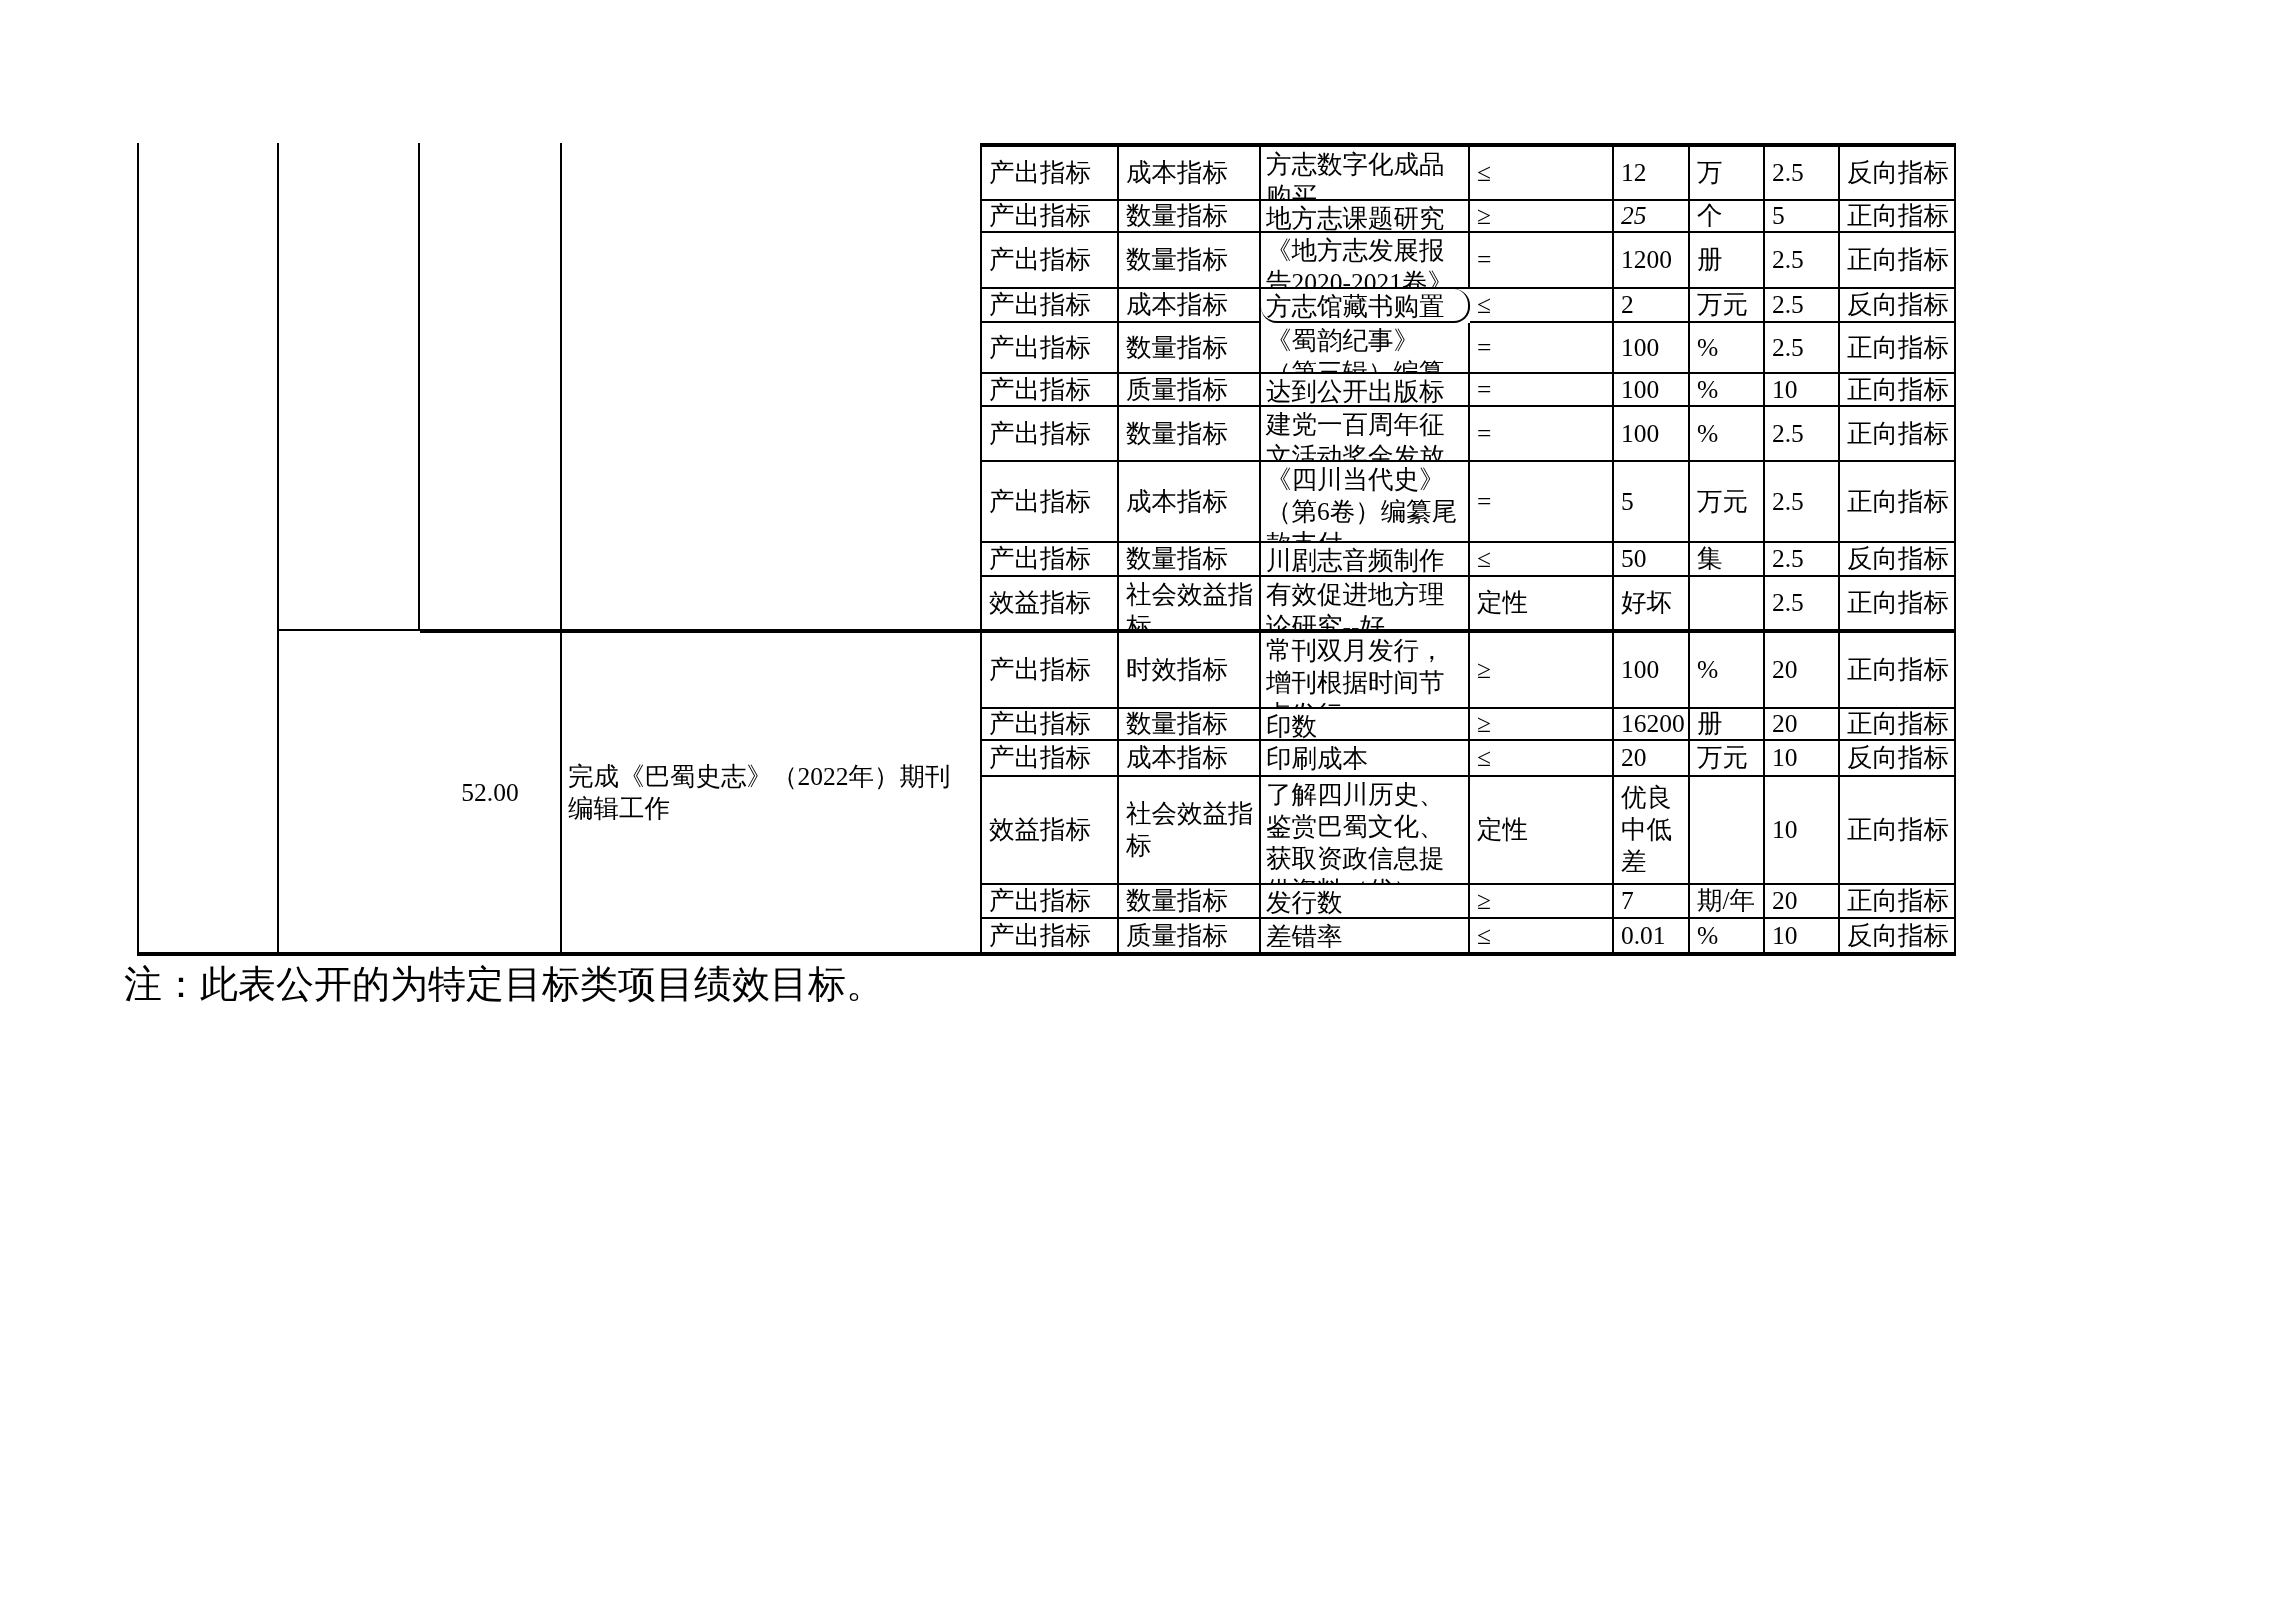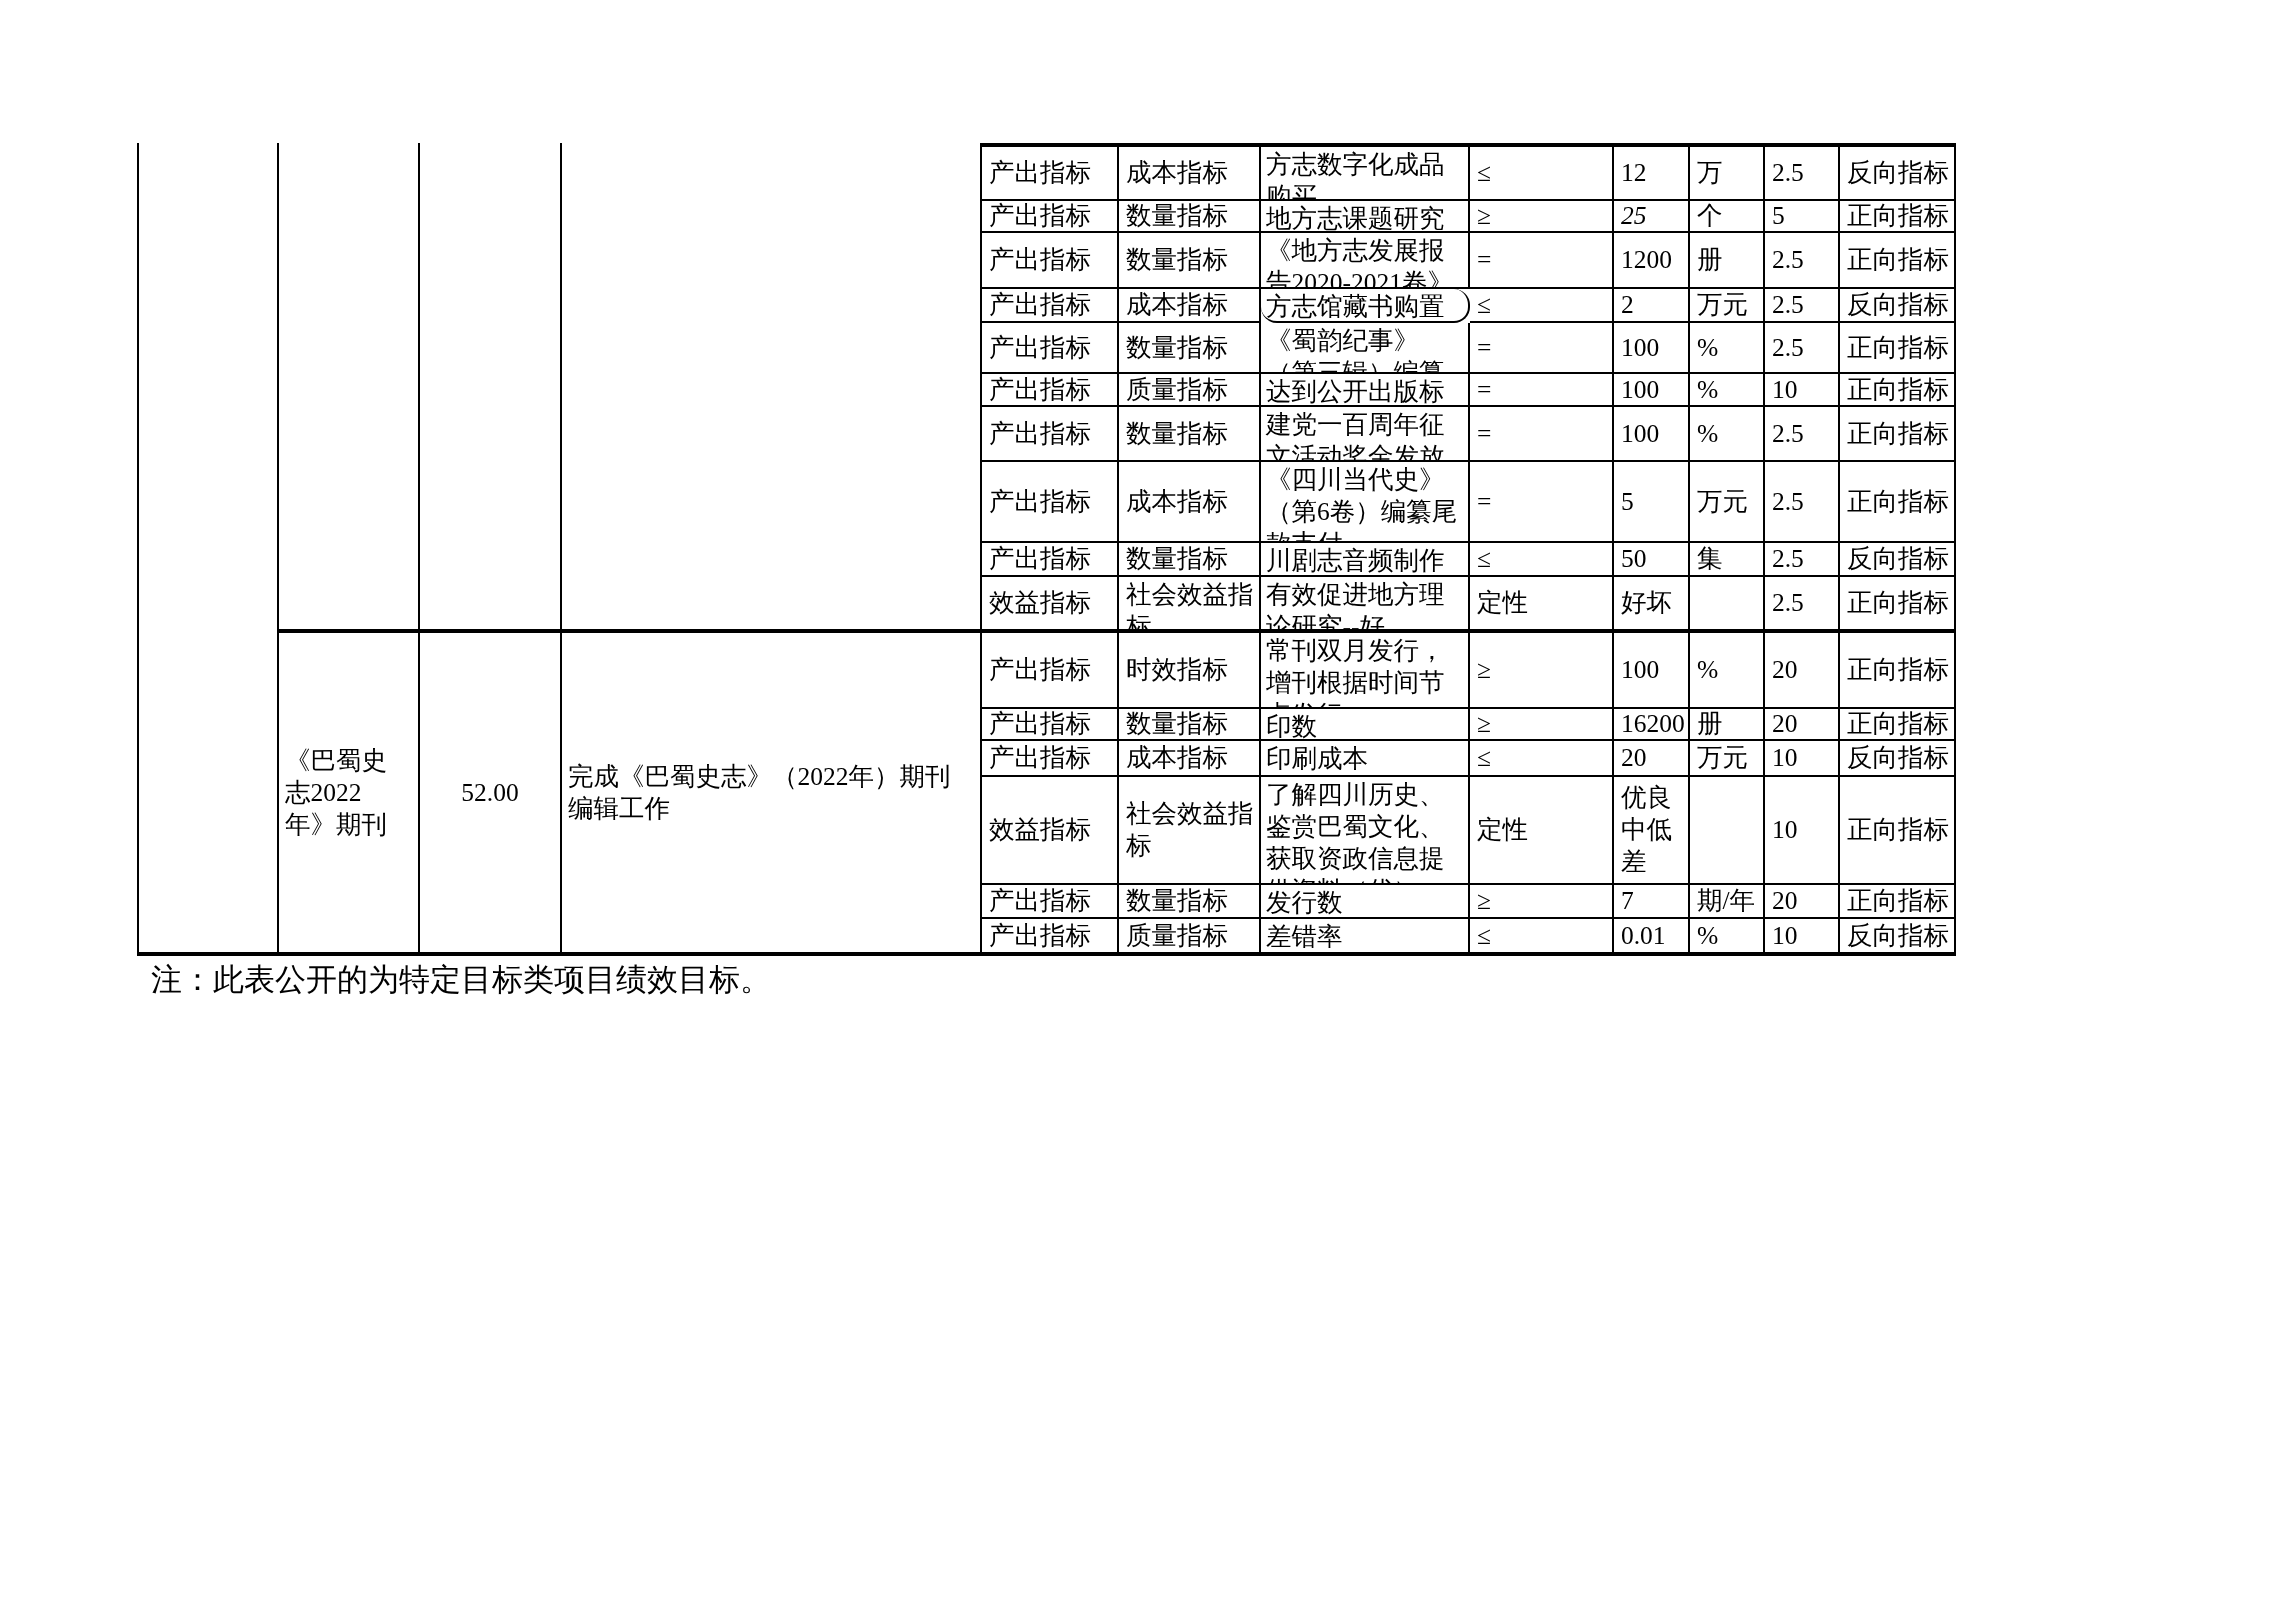--- a/index.html
+++ b/index.html
@@ -46,40 +46,38 @@
   .cell.section-top { border-top: 2.9px solid #000; }    
   .cell.no-bottom { border-bottom: none; }             
   
   .left-span { box-sizing: border-box; border-right: 2.9px solid #000; display: flex; align-items: center; overflow: hidden; padding: 0 5.9px; }
   .left-span.sec-divider { border-top: 2.9px solid #000; }
   .left-span.has-bottom { border-bottom: 2.9px solid #000; }
   #note-line {
     position: absolute;
     left: 124px;
     top: 961px;
-    font-size: 31px;
+    font-size: 38px;
     line-height: 1.25;
     white-space: nowrap;
-    margin-left: 27px;
   }
 </style>
 </head>
 <body>
 
 <div id="page">
 
   <div id="perf-table">
 
     <div class="left-span" style="grid-column:1; grid-row:1 / span 16;"></div>
 
     <div class="left-span has-bottom" style="grid-column:2; grid-row:1 / span 10;"></div>
     <div class="left-span has-bottom center" style="grid-column:3; grid-row:1 / span 10; justify-content:center;"></div>
     <div class="left-span has-bottom" style="grid-column:4; grid-row:1 / span 10;"></div>
 
-    <div class="left-span sec-divider" style="grid-column:2; grid-row:11 / span 6;">《巴蜀史志2022年》期刊</div>
     <div class="left-span sec-divider" style="grid-column:3; grid-row:11 / span 6; justify-content:center; text-align:center;">52.00</div>
     <div class="left-span sec-divider" style="grid-column:4; grid-row:11 / span 6;">完成《巴蜀史志》（2022年）期刊编辑工作</div>
 
   <div class="cell top-edge" style="grid-area: 1 / 5;">产出指标</div>
       <div class="cell top-edge" style="grid-area: 1 / 6;">成本指标</div>
       <div class="cell top-edge name-col vtop" style="grid-area: 1 / 7;">方志数字化成品购买</div>
       <div class="cell top-edge" style="grid-area: 1 / 8;">≤</div>
       <div class="cell top-edge" style="grid-area: 1 / 9;">12</div>
       <div class="cell top-edge" style="grid-area: 1 / 10;">万</div>
       <div class="cell top-edge" style="grid-area: 1 / 11;">2.5</div>

